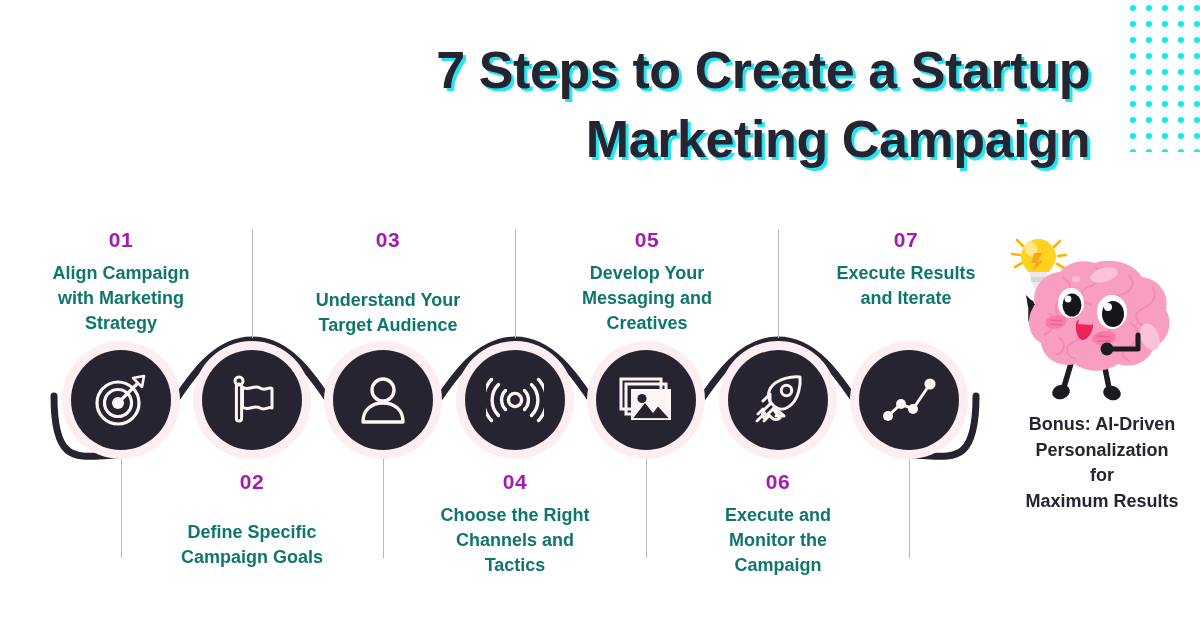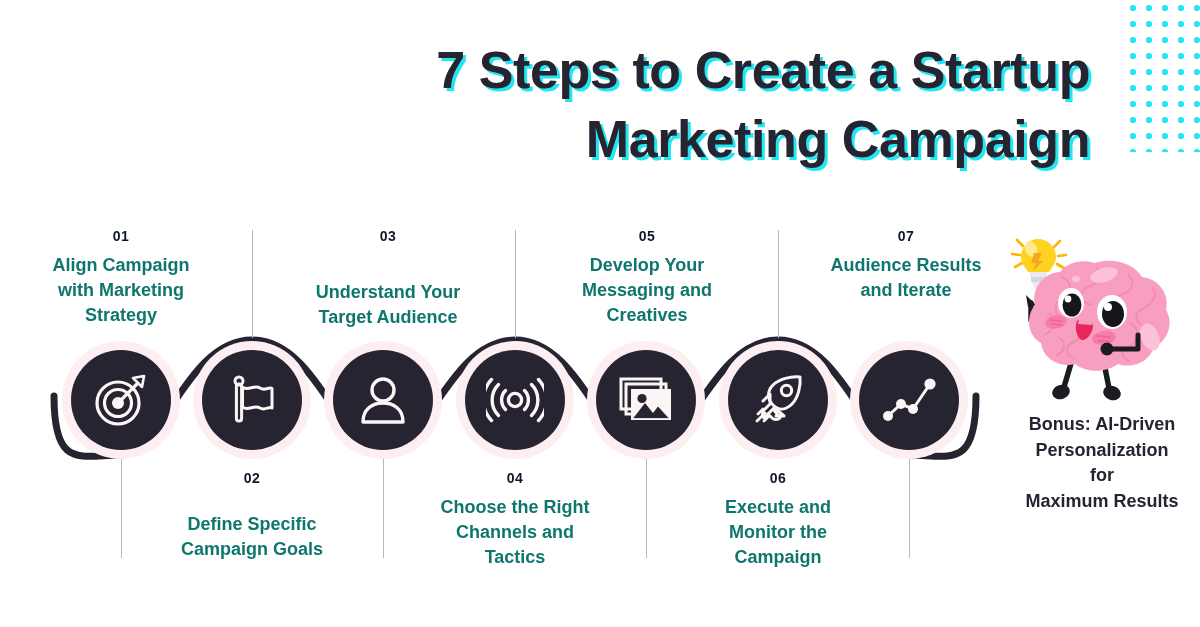--- a/index.html
+++ b/index.html
@@ -42,21 +42,21 @@
     position:absolute;left:0;top:0;width:100px;height:100px;
     border-radius:50%;
     background:#272431;
     display:flex;align-items:center;justify-content:center;
   }
   .disc svg{display:block;}
 
   
   .steplabel{position:absolute;text-align:center;}
   .num{
-    font-size:14px;font-weight:bold;color:#0f172a;
+    font-size:21px;font-weight:bold;color:#a21caf;
     letter-spacing:0.5px;margin-bottom:9px;
   }
   .cap{
     font-size:18px;font-weight:bold;color:#0f766e;
     line-height:1.38;
   }
 
   
   .stem{position:absolute;width:1px;background:#b8b8bc;}
 
@@ -284,21 +284,21 @@
 Target Audience</div>
     </div>
     <div class="steplabel" style="left:537px;top:228px;width:220px;">
       <div class="num">05</div>
       <div class="cap" style="white-space:pre-line;">Develop Your
 Messaging and
 Creatives</div>
     </div>
     <div class="steplabel" style="left:798px;top:228px;width:216px;">
       <div class="num">07</div>
-      <div class="cap" style="white-space:pre-line;">Audience Results
+      <div class="cap" style="white-space:pre-line;">Execute Results
 and Iterate</div>
     </div>
 
     <div class="steplabel" style="left:142px;top:470px;width:220px;">
       <div class="num">02</div>
       <div class="cap" style="white-space:pre-line;margin-top:26px;">Define Specific
 Campaign Goals</div>
     </div>
     <div class="steplabel" style="left:405px;top:470px;width:220px;">
       <div class="num">04</div>

